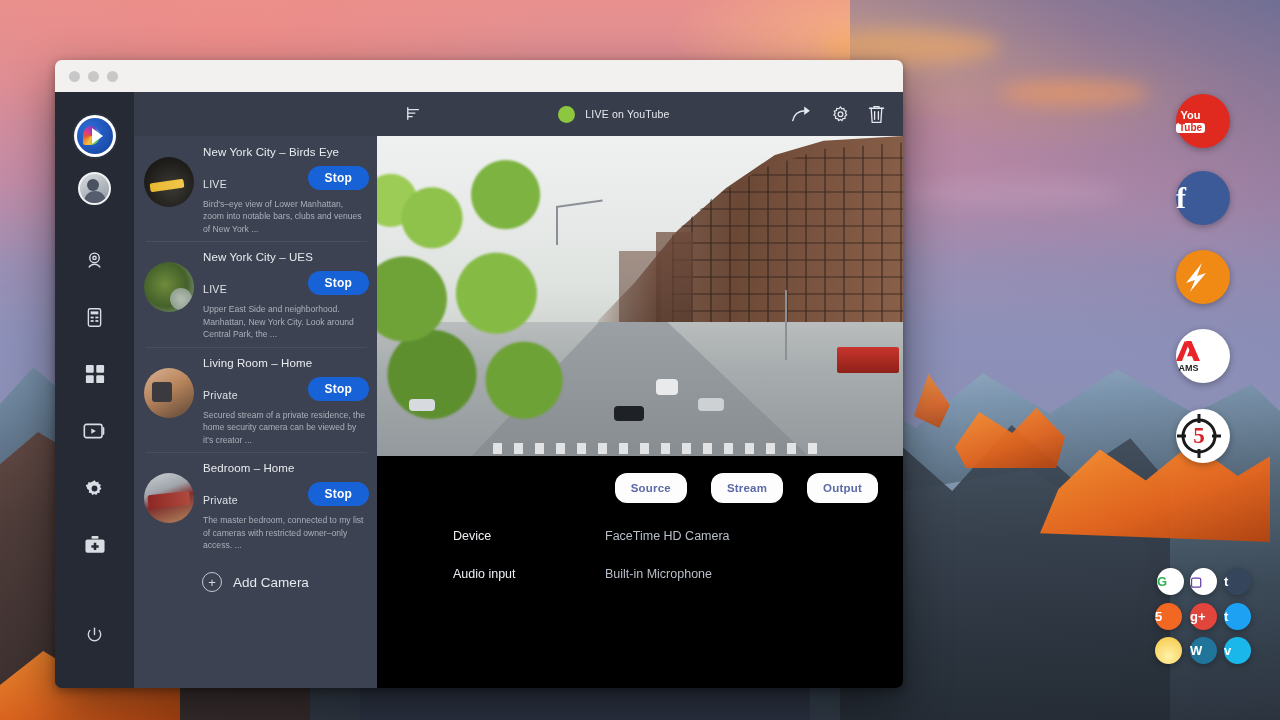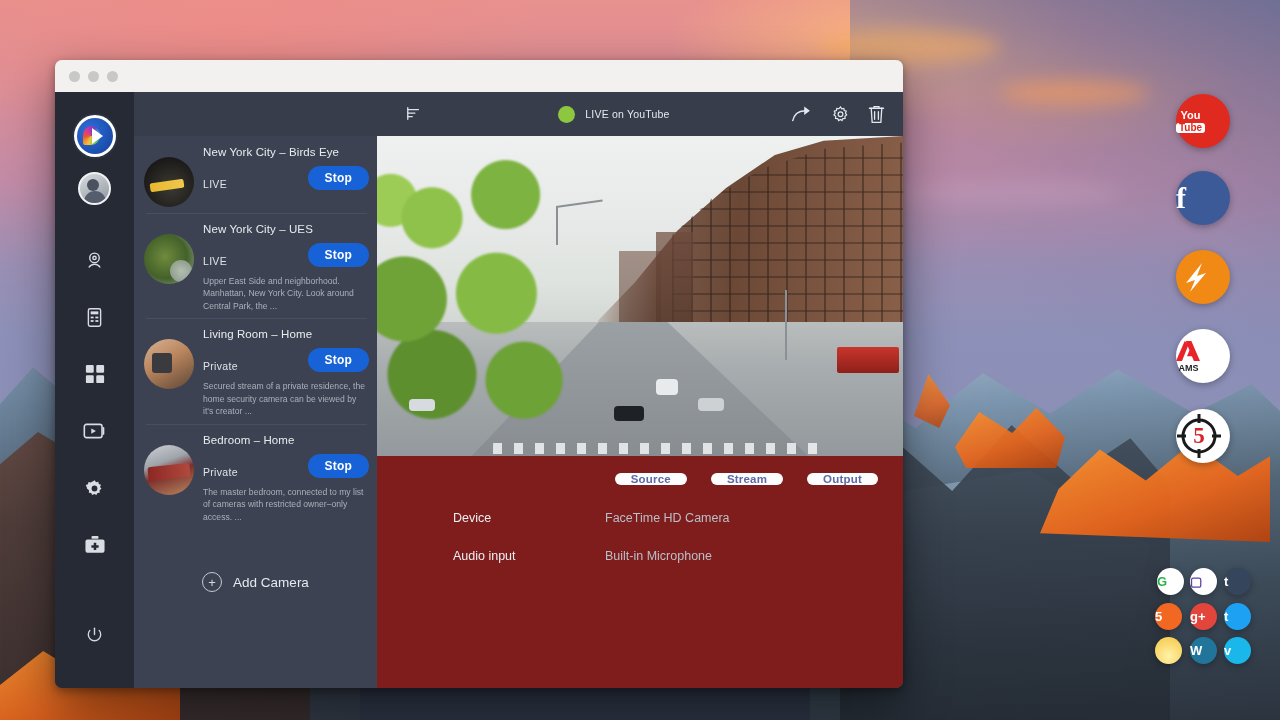--- a/index.html
+++ b/index.html
@@ -175,21 +175,21 @@
     margin-top: 22px; cursor: pointer;
   }
   .add-circle {
     width: 20px; height: 20px; border-radius: 50%; border: 1px solid #c4c9d1;
     display: flex; align-items: center; justify-content: center; color: #d5d9df; font-size: 13px;
     line-height: 1;
   }
   .add-label { color: #e6e9ee; font-size: 13.5px; }
 
   
-  .main { flex: 1; display: flex; flex-direction: column; background: #7f1d1d; min-width: 0; }
+  .main { flex: 1; display: flex; flex-direction: column; background: #000000; min-width: 0; }
   .toolbar {
     height: 44px; background: #373d4b; display: flex; align-items: center;
     padding: 0 18px 0 14px; flex: none; gap: 10px;
   }
   .tb-left { width: 46px; display:flex; justify-content:center; }
   .tb-center { flex: 1; display: flex; align-items: center; justify-content: center; gap: 10px; }
   .live-dot { width: 17px; height: 17px; border-radius: 50%; background: #8dc63f; }
   .live-label { color: #e6e9ee; font-size: 10.5px; letter-spacing: .2px; }
   .tb-right { display: flex; align-items: center; gap: 18px; }
   .tb-btn { cursor: pointer; display: flex; align-items: center; }
@@ -252,21 +252,21 @@
     background: repeating-linear-gradient(90deg, rgba(255,255,255,.75) 0 9px, transparent 9px 21px);
     transform: skewX(-2deg);
   }
 
   
   .pill-row {
     display: flex; justify-content: flex-end; gap: 24px; padding: 17px 25px 0 0; flex: none;
   }
   .pill {
     background: #fdfdfd; color: #5c6aa8; font-size: 11.5px; font-weight: bold;
-    border-radius: 12px; padding: 0 16px; border: none; cursor: pointer; letter-spacing: .2px;
+    border-radius: 12px; padding: 9px 16px; border: none; cursor: pointer; letter-spacing: .2px;
   }
 
   
   .details { padding: 26px 0 0 76px; flex: 1; }
   .drow { display: flex; align-items: center; margin-bottom: 24px; }
   .dlabel { width: 152px; color: #eceff3; font-size: 12.5px; }
   .dvalue { color: #b9bfc8; font-size: 12.5px; }
 
   
   .dock-icon {
@@ -378,20 +378,21 @@
       <div class="cam-toolbar-pad"></div>
       <div class="cam-list" id="cam-list">
           <div class="cam-item">
             <div class="cam-thumb th-a"></div>
             <div class="cam-info">
               <div class="cam-title">New York City – Birds Eye</div>
               <div class="cam-row">
                 <span class="cam-status">LIVE</span>
                 <button class="cam-btn">Stop</button>
               </div>
+              <div class="cam-desc">Bird's–eye view of Lower Manhattan, zoom into notable bars, clubs and venues of New York ...</div>
             </div>
           </div>
           <div class="cam-item">
             <div class="cam-thumb th-b"></div>
             <div class="cam-info">
               <div class="cam-title">New York City – UES</div>
               <div class="cam-row">
                 <span class="cam-status">LIVE</span>
                 <button class="cam-btn">Stop</button>
               </div>

